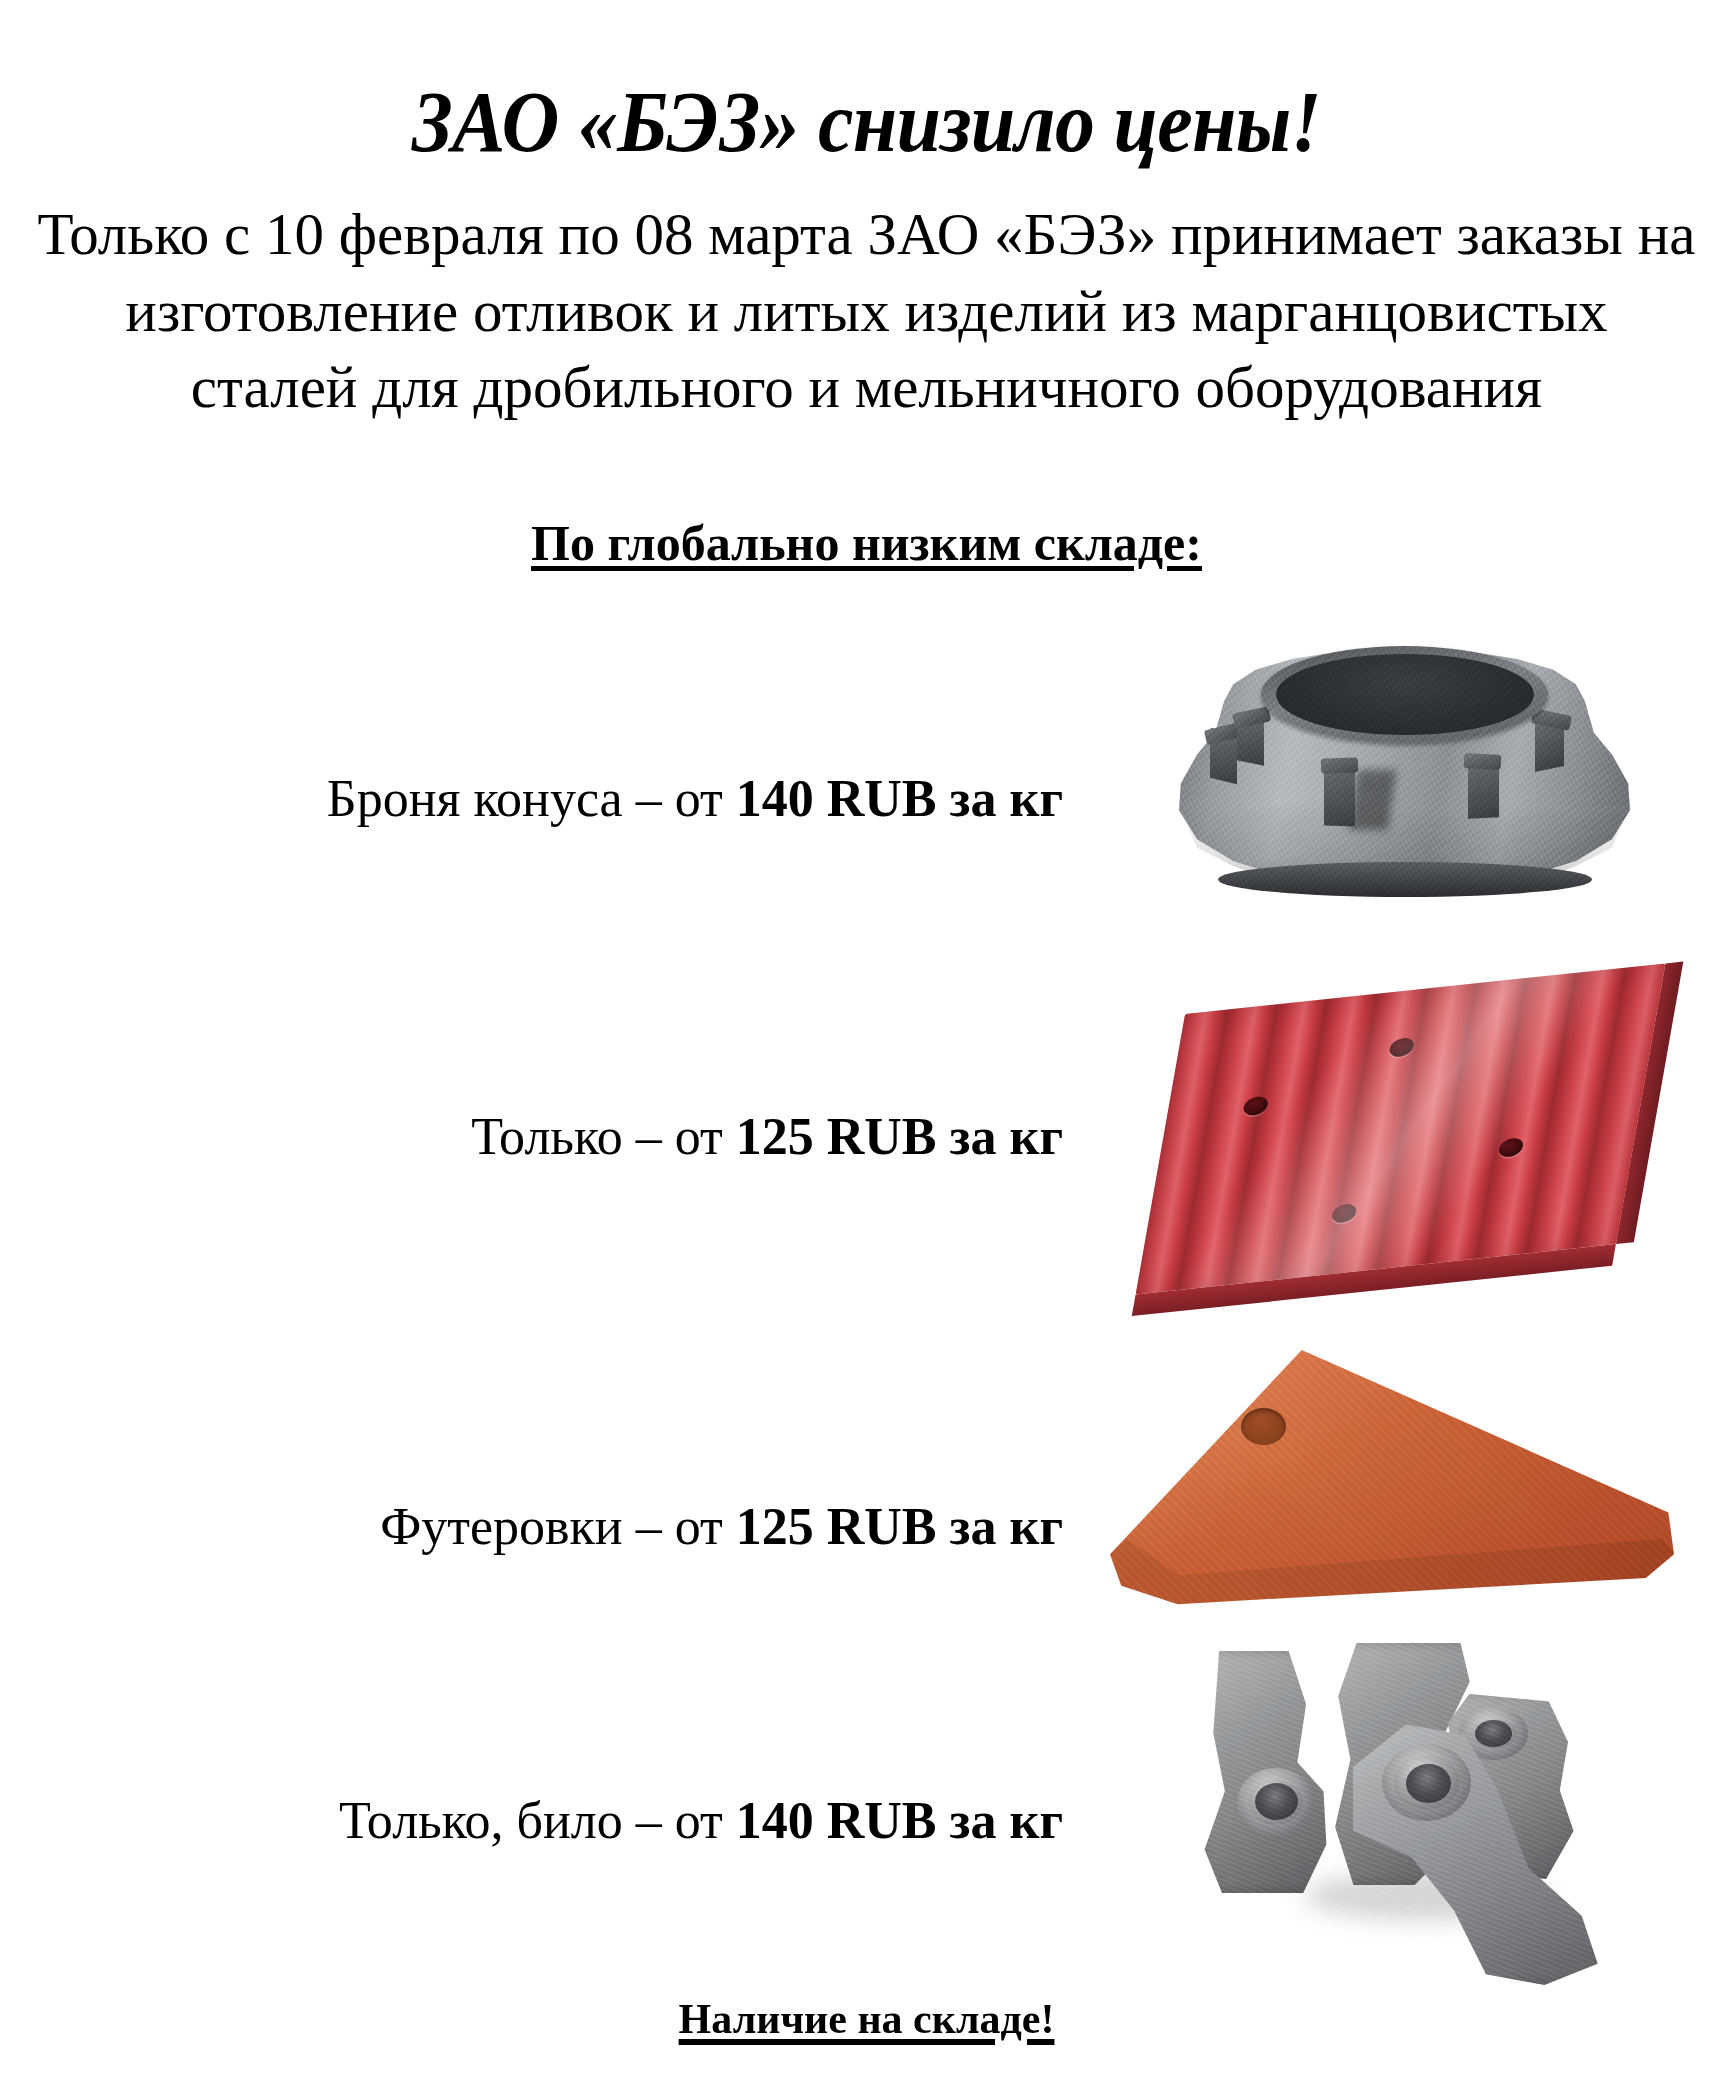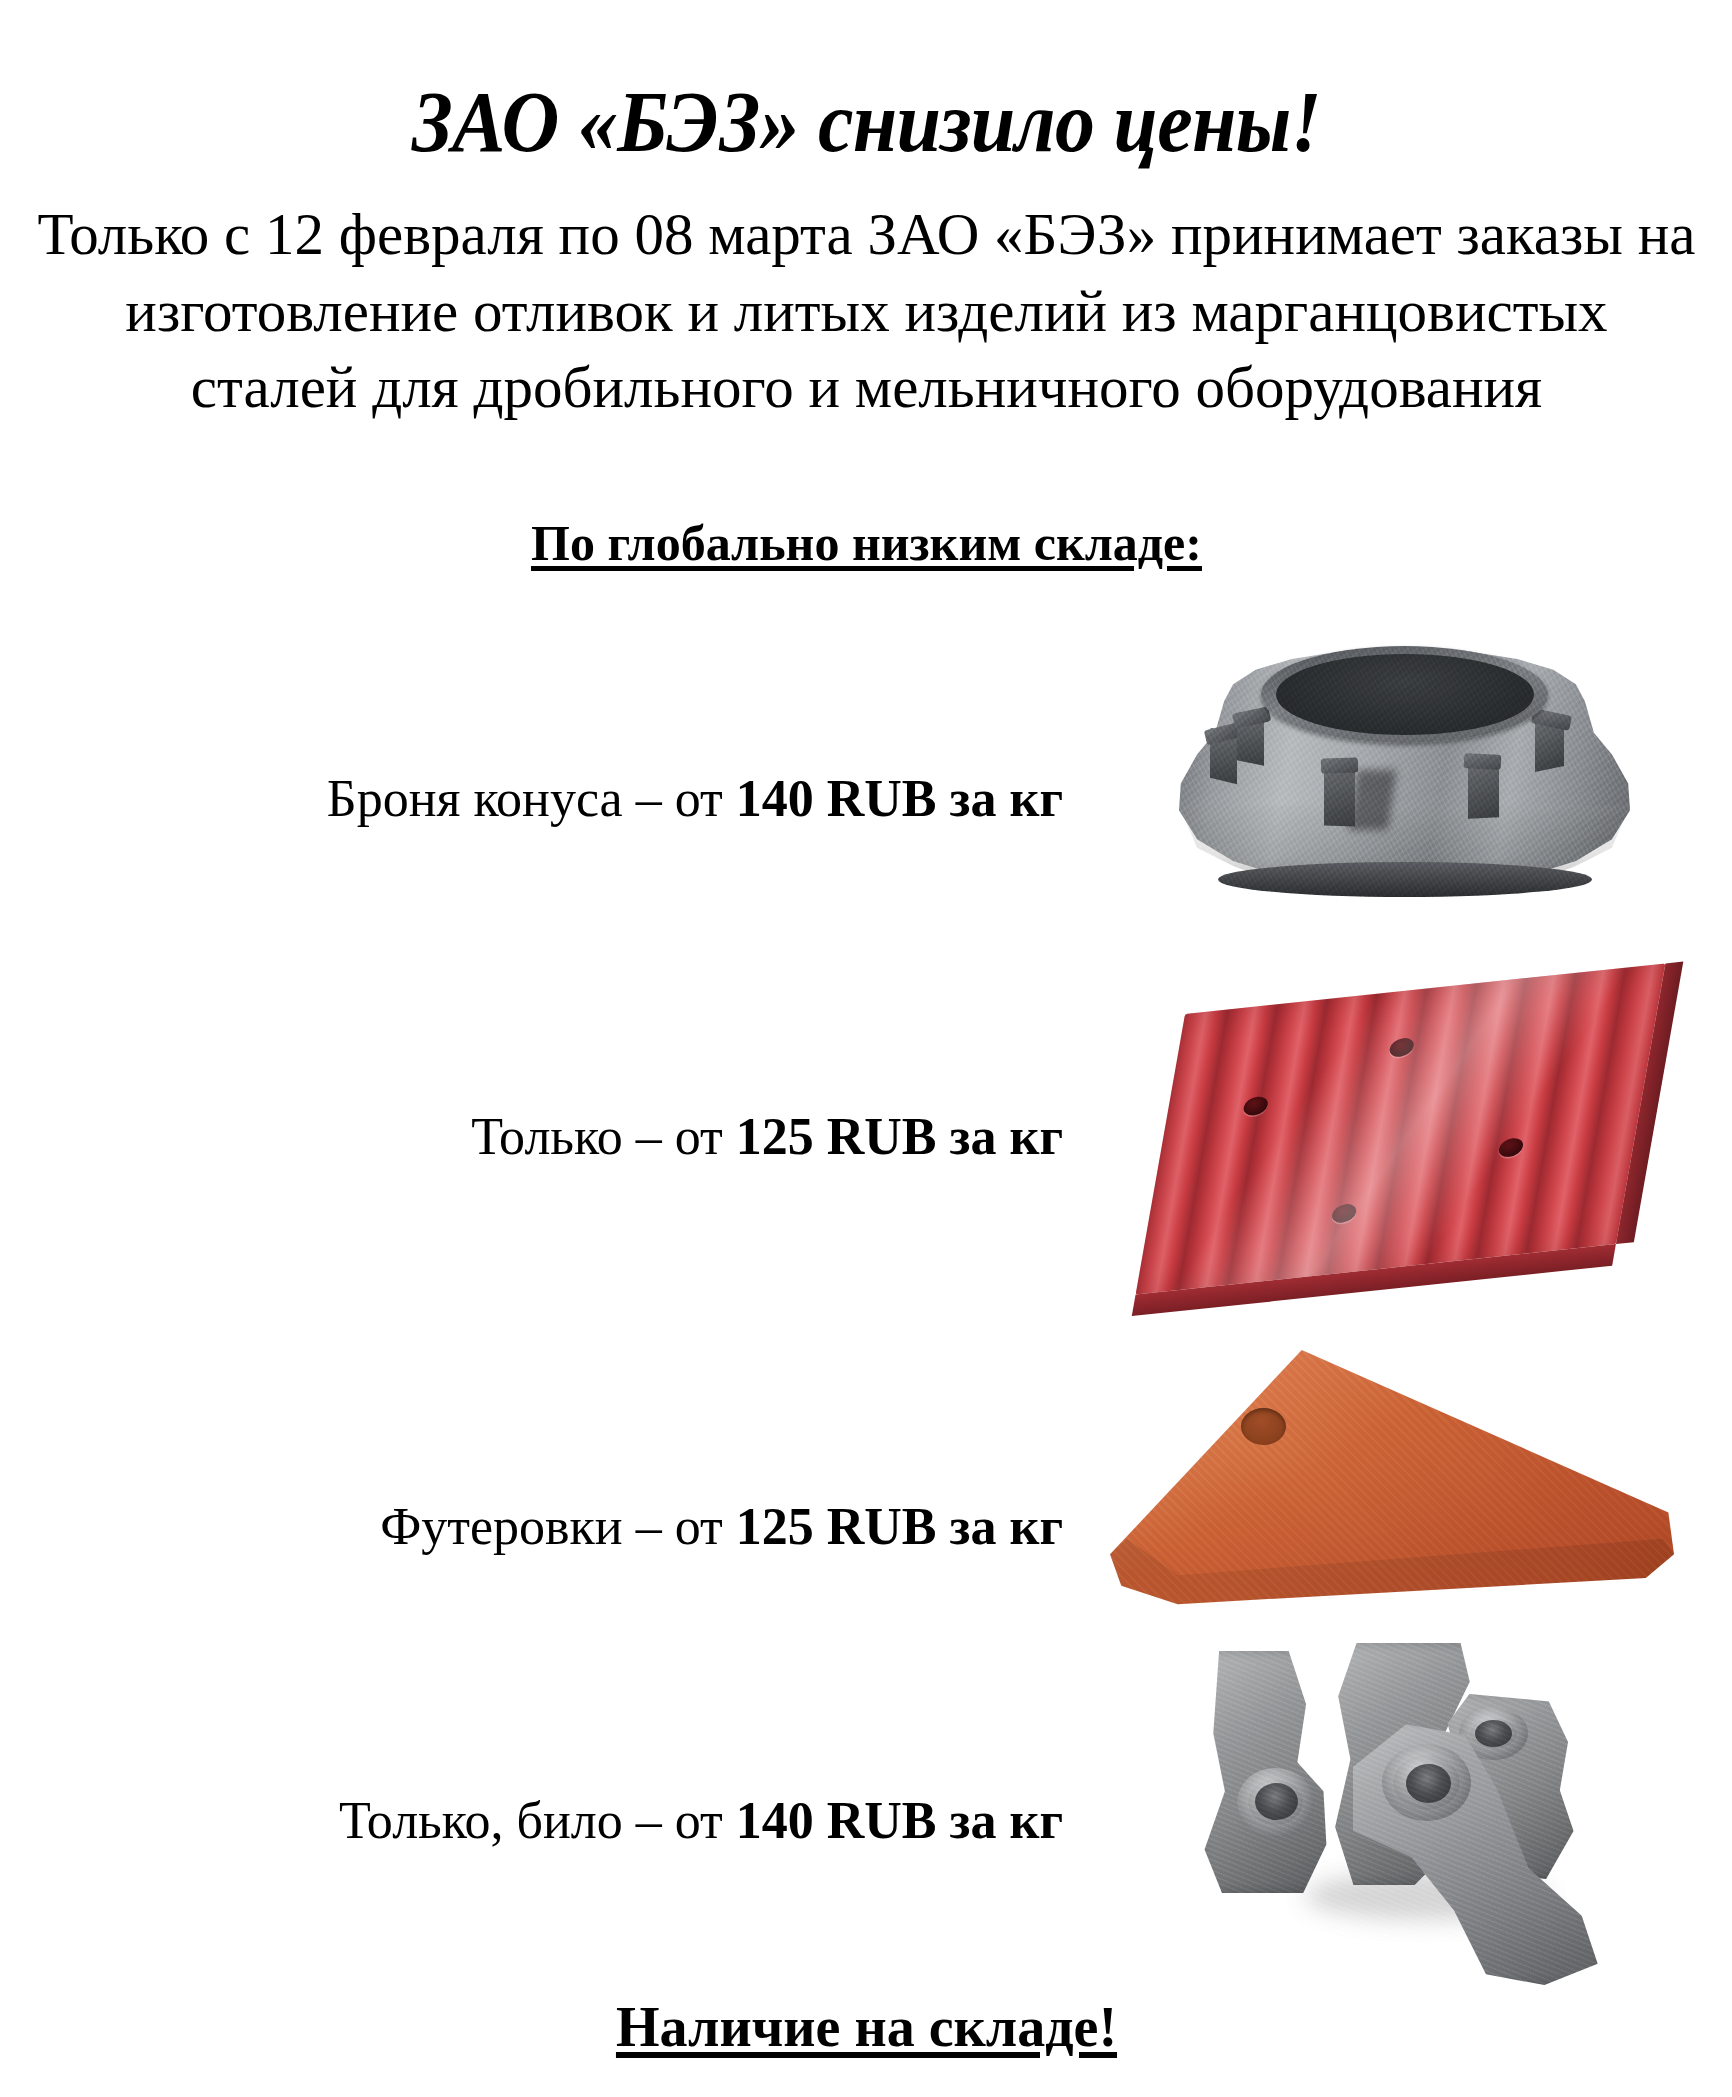--- a/index.html
+++ b/index.html
@@ -57,21 +57,21 @@
     text-decoration: underline;
     text-underline-offset: 5.6px;
     text-decoration-thickness: 4.8px;
   }
 
   .footer-note {
     position: absolute;
     left: 0; right: 0;
     top: 1995px;
     text-align: center;
-    font-size: 56px;
+    font-size: 42px;
     font-weight: bold;
   }
   .footer-note span.u {
     text-decoration: underline;
     text-underline-offset: 5.6px;
     text-decoration-thickness: 5.6px;
   }
 
   
   .price-row {
@@ -363,21 +363,21 @@
       repeating-linear-gradient(22deg, rgba(255,255,255,.05) 0 1.6px, rgba(0,0,0,.045) 1.6px 4.8px);
     mix-blend-mode: overlay;
     pointer-events: none;
   }
 </style>
 </head>
 <body>
 
 <h1 class="page-title">ЗАО «БЭЗ» снизило цены!</h1>
 
-<p class="intro-paragraph">Только с 12 февраля по 08 марта ЗАО «БЭЗ» принимает заказы на изготовление отливок и литых изделий из марганцовистых сталей для дробильного и мельничного оборудования</p>
+<p class="intro-paragraph">Только с 10 февраля по 08 марта ЗАО «БЭЗ» принимает заказы на изготовление отливок и литых изделий из марганцовистых сталей для дробильного и мельничного оборудования</p>
 
 <div class="section-subtitle">
   <span class="u">По глобально низким складе:</span>
 </div>
 
 <div class="price-row row-1">
   <span class="label">Броня конуса – от </span><span class="amount">140 RUB за кг</span>
 </div>
 
 <div class="product-figure fig-cone">

